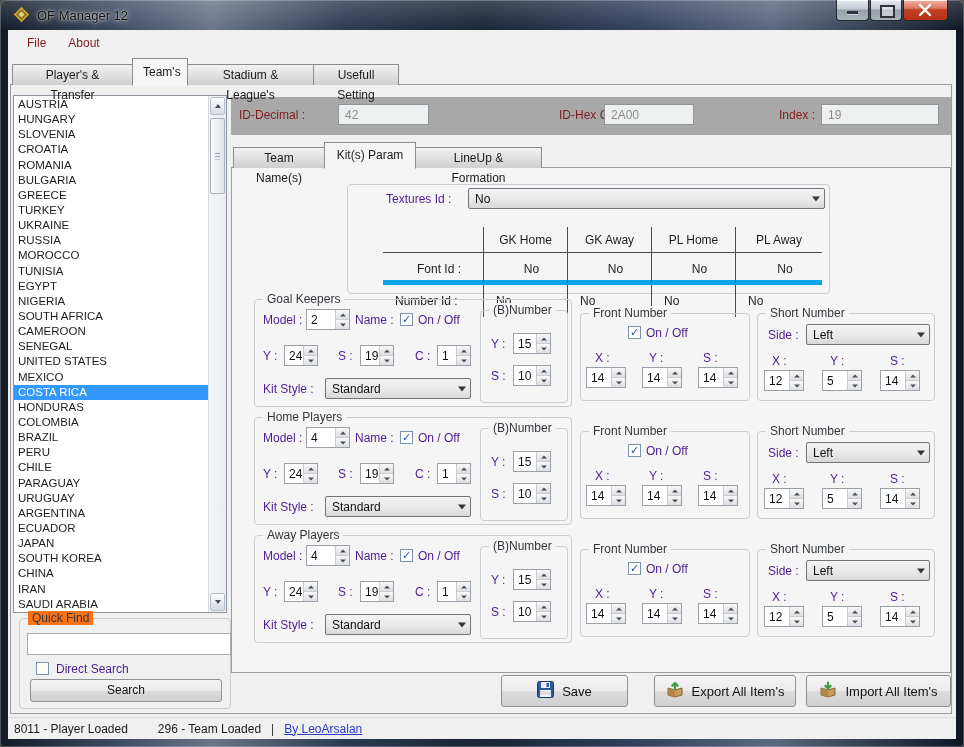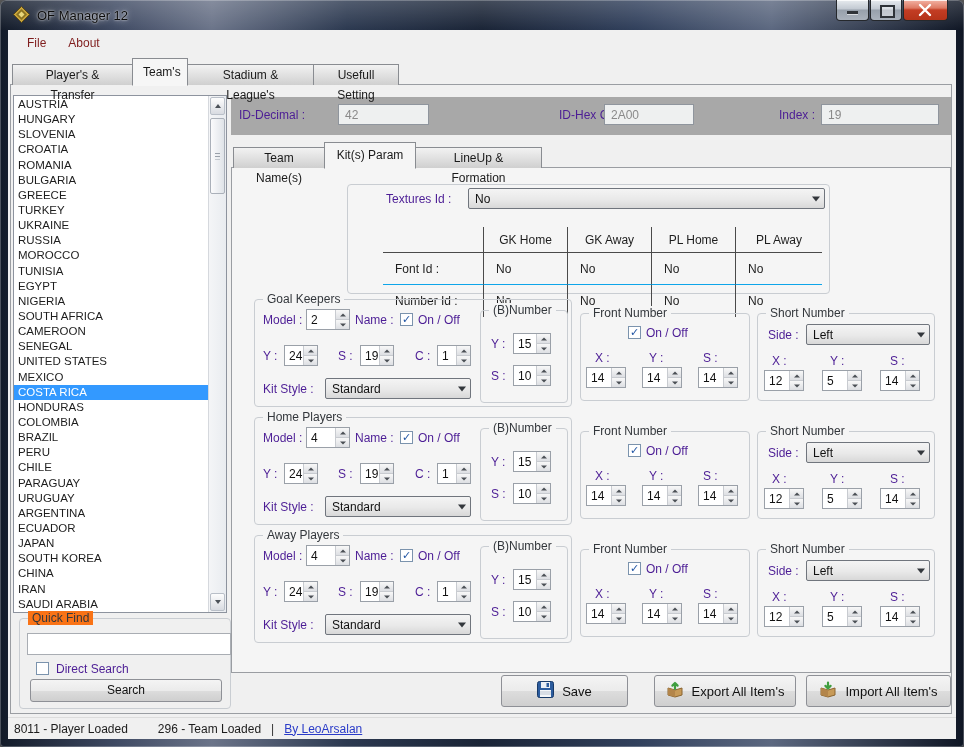--- a/index.html
+++ b/index.html
@@ -44,33 +44,33 @@
   .sthumb:after{content:"";position:absolute;left:4px;right:4px;top:50%;height:7px;transform:translateY(-50%);
     background:repeating-linear-gradient(180deg,#9aa1aa 0 1px,transparent 1px 3px);}
   
   .gbox{position:absolute;border:1px solid #c9cdd2;border-radius:4px;box-sizing:border-box;}
   .gtitle{position:absolute;top:-8px;left:8px;background:#f97316;padding:0 4px;color:#33373c;}
   .qf-input{position:absolute;left:7px;top:14px;width:196px;height:20px;border:1px solid #a9adb3;background:#fff;font-family:inherit;font-size:12px;padding:0 3px;}
   .cb{position:absolute;width:13px;height:13px;background:#fff;border:1px solid #7b93ad;box-sizing:border-box;font-size:11px;line-height:11px;text-align:center;color:#2155a4;font-weight:bold;}
   .btn{position:absolute;border:1px solid #8e9096;border-radius:3px;background:linear-gradient(180deg,#f4f4f4 0%,#ebebeb 50%,#dddddd 50%,#cfcfcf 100%);text-align:center;color:#111;box-sizing:border-box;}
   
   .idbar{position:absolute;left:220px;top:12px;width:720px;height:38px;background:#a8a8a8;}
-  .idlbl{position:absolute;top:11px;color:#4c1d95;}
+  .idlbl{position:absolute;top:11px;color:#7f1d1d;}
   .idbox{position:absolute;top:7px;height:21px;background:#eef0f0;border:1px solid #8f959d;box-sizing:border-box;color:#8a8a8a;padding:3px 0 0 6px;}
   
   .subtabstrip{position:absolute;left:222px;top:57px;height:26px;display:flex;align-items:flex-end;z-index:3;}
   .subpage{position:absolute;left:220px;top:82px;width:720px;height:506px;border:1px solid #9a9da2;background:#f5f5f5;box-sizing:border-box;}
   .subpage .gtitle{background:#f5f5f5;}
   .tab.sactive{height:25px;line-height:25px;background:#f5f5f5;border-bottom:1px solid #f5f5f5;margin-bottom:-1px;position:relative;z-index:4;}
   
   .ttable{position:absolute;left:35px;top:26px;display:grid;grid-template-columns:100px 84px 84px 84px 87px;margin-top:16px;}
   .tc{box-sizing:border-box;color:#1e1e1e;}
   .tc.h{height:26px;text-align:center;padding-top:6px;border-bottom:1px solid #4a4a4a;}
   .tc.b{height:32px;padding:9px 0 0 12px;}
-  .tc.r1{border-bottom:1px solid #0ea5e9;}
+  .tc.r1{border-bottom:5px solid #0ea5e9;text-align:center;}
   .tc.vl{border-left:1px solid #4a4a4a;}
   
   .lbl{position:absolute;color:#4c1d95;white-space:nowrap;}
   .spin{position:absolute;height:21px;background:#fff;border:1px solid #9aa0a8;box-sizing:border-box;display:flex;}
   .sv{flex:1;padding:3px 0 0 4px;color:#111;}
   .sb{width:13px;display:flex;flex-direction:column;border-left:1px solid #c8cbd0;}
   .sb i{flex:1;position:relative;background:linear-gradient(180deg,#f8f8f8,#dddfe3);}
   .sb i.up{border-bottom:1px solid #c8cbd0;}
   .sb i.up:after{content:"";position:absolute;left:50%;top:50%;transform:translate(-50%,-50%);border-left:3px solid transparent;border-right:3px solid transparent;border-bottom:3.5px solid #4a4f55;}
   .sb i.dn:after{content:"";position:absolute;left:50%;top:50%;transform:translate(-50%,-50%);border-left:3px solid transparent;border-right:3px solid transparent;border-top:3.5px solid #4a4f55;}

